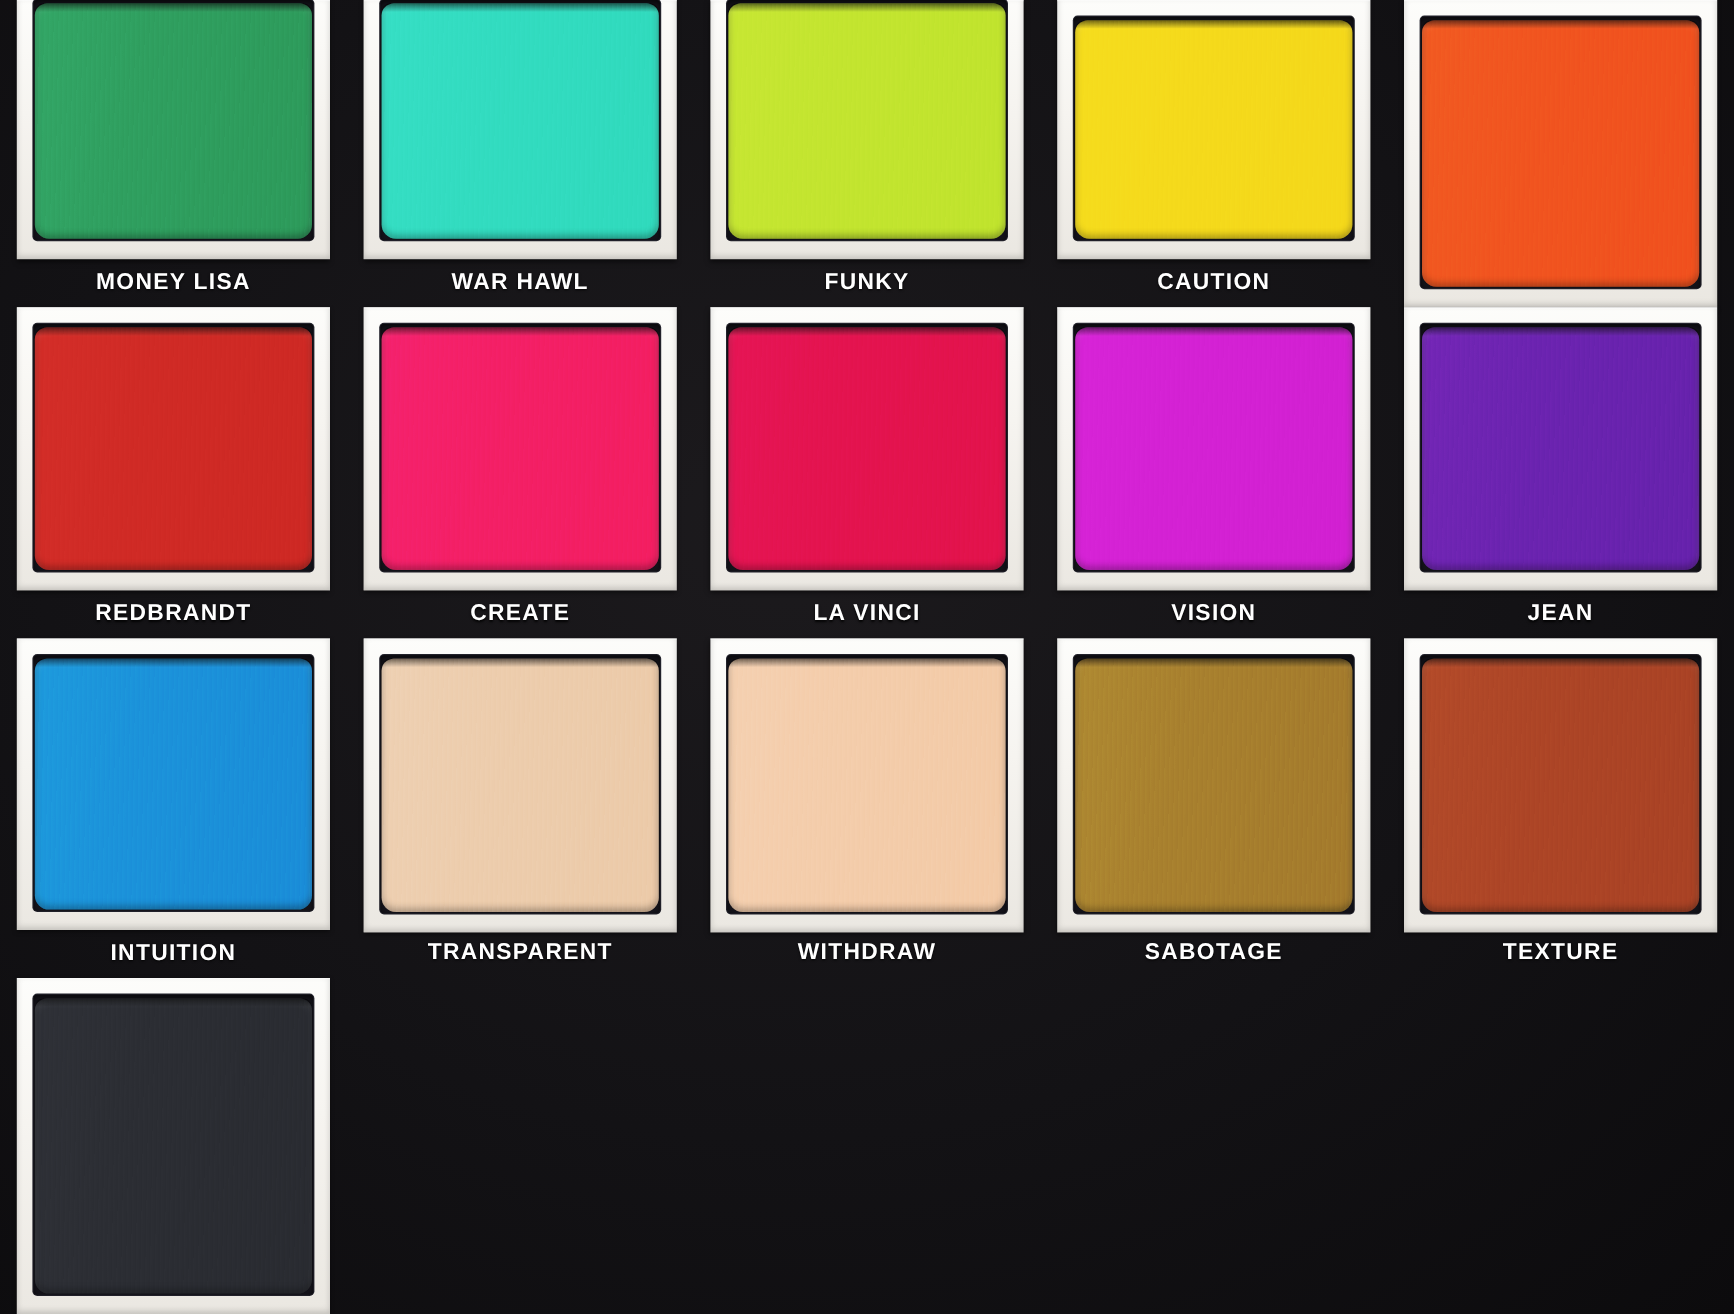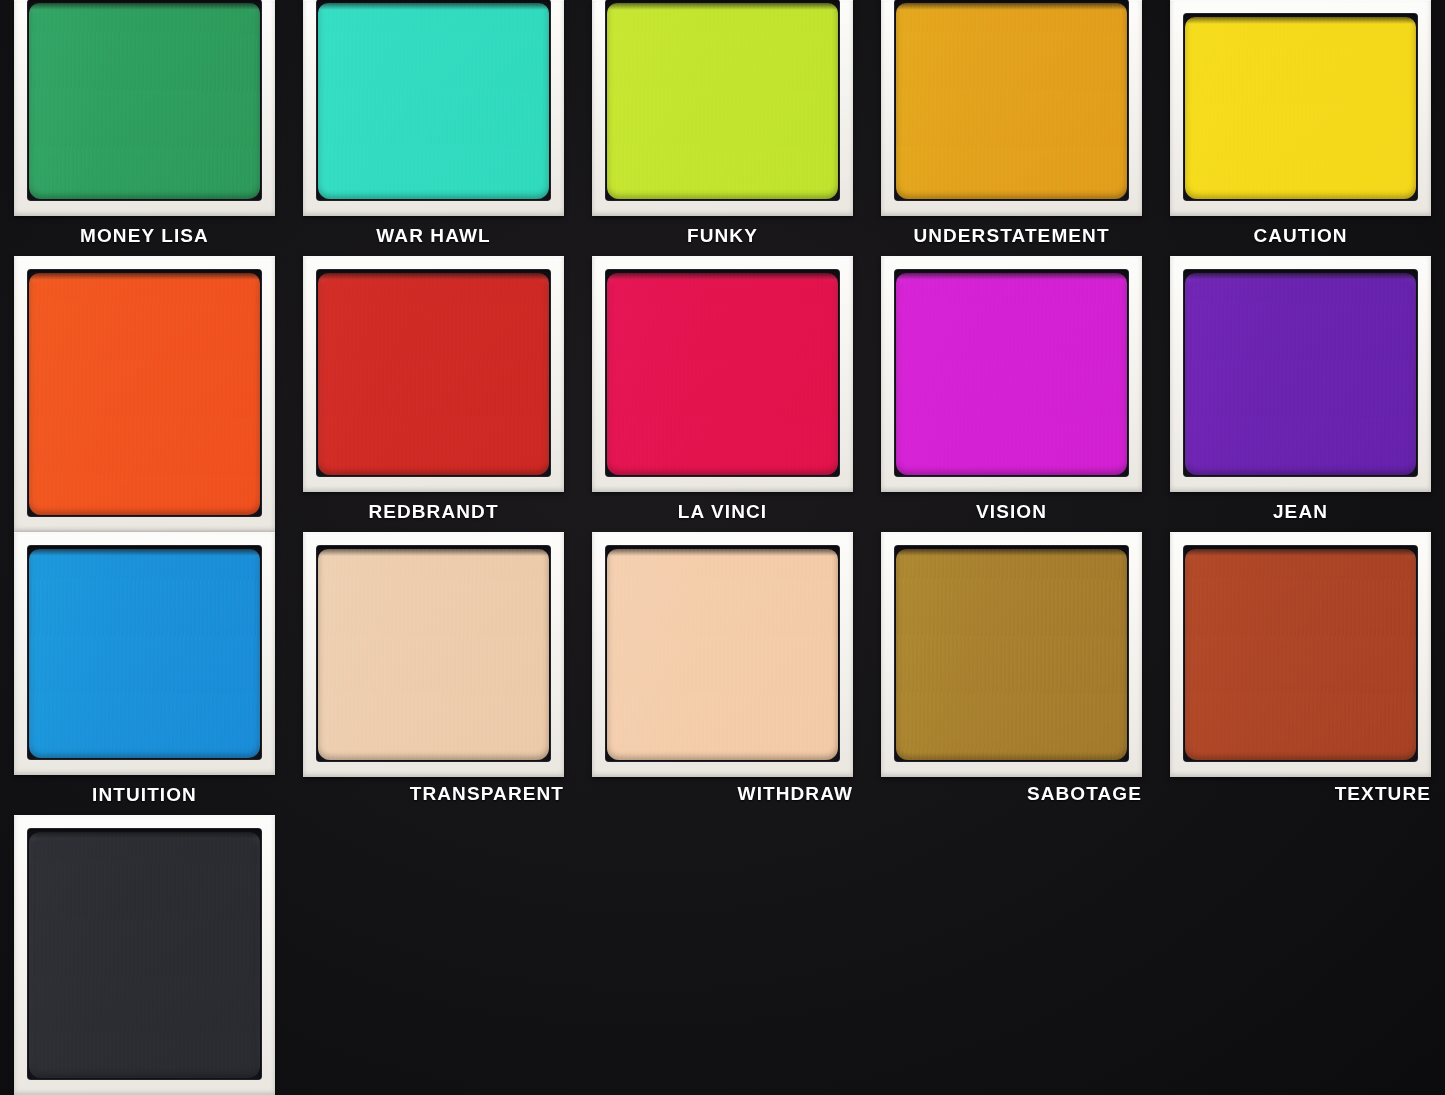--- a/index.html
+++ b/index.html
@@ -113,21 +113,21 @@
     text-transform: uppercase;
     text-shadow: 0 1px 2px rgba(0,0,0,0.9);
     white-space: nowrap;
     overflow: hidden;
   }
 
   
   .row1 .frame { padding-top: 0; }
 
   
-  .row4 .label { height: 38px; line-height: 34px; text-align: right; }
+  .row4 .label { height: 38px; line-height: 34px; }
 </style>
 </head>
 <body style="background-color: rgb(19, 18, 21);">
 
 <div id="palette">
   <div class="grid">
 
     <div class="cell row1">
       <div class="frame">
         <div class="well">
@@ -149,28 +149,20 @@
     <div class="cell row1">
       <div class="frame">
         <div class="well">
           <div class="pan" style="background-color: rgb(195, 229, 47);"></div>
         </div>
       </div>
       <div class="label">FUNKY</div>
     </div>
 
 
-    <div class="cell row1">
-      <div class="frame">
-        <div class="well">
-          <div class="pan" style="background-color: rgb(227, 162, 28);"></div>
-        </div>
-      </div>
-      <div class="label">UNDERSTATEMENT</div>
-    </div>
 
     <div class="cell row2">
       <div class="frame">
         <div class="well">
           <div class="pan" style="background-color: rgb(245, 218, 27);"></div>
         </div>
       </div>
       <div class="label">CAUTION</div>
     </div>
 
@@ -185,20 +177,28 @@
 
     <div class="cell row2">
       <div class="frame">
         <div class="well">
           <div class="pan" style="background-color: rgb(208, 42, 37);"></div>
         </div>
       </div>
       <div class="label">REDBRANDT</div>
     </div>
 
+    <div class="cell row2">
+      <div class="frame">
+        <div class="well">
+          <div class="pan" style="background-color: rgb(244, 31, 102);"></div>
+        </div>
+      </div>
+      <div class="label">CREATE</div>
+    </div>
 
     <div class="cell row3">
       <div class="frame">
         <div class="well">
           <div class="pan" style="background-color: rgb(228, 19, 79);"></div>
         </div>
       </div>
       <div class="label">LA VINCI</div>
     </div>
 

